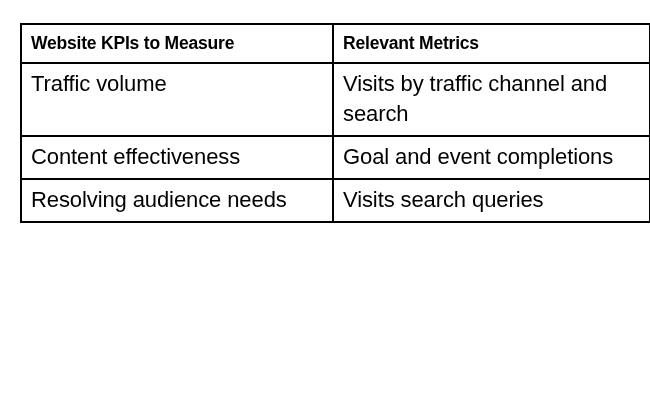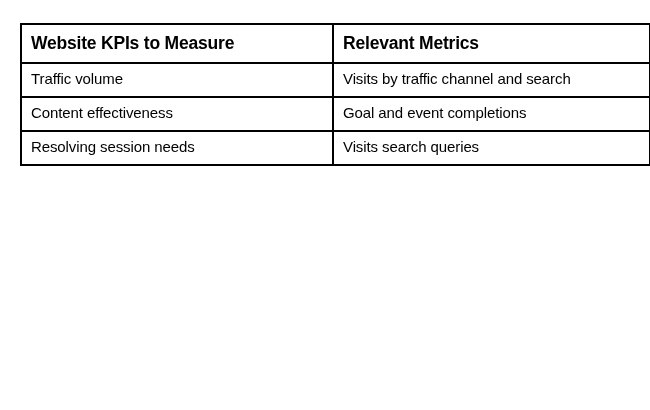--- a/index.html
+++ b/index.html
@@ -38,21 +38,21 @@
 
   .kpi-table col.col-kpi   { width: 312px; }
   .kpi-table col.col-metric{ width: 317px; }
 
   .kpi-table th,
   .kpi-table td {
     border: 2px solid #000000;
     vertical-align: top;
     text-align: left;
     padding: 5px 8px 7px 9px;
-    font-size: 15px;
+    font-size: 22px;
     line-height: 1.33;
     font-weight: normal;
     color: #000000;
     letter-spacing: -0.1px;
   }
 
   .kpi-table thead th {
     font-weight: bold;
     font-size: 17.5px;
     padding-top: 7px;
@@ -99,21 +99,21 @@
         <tr>
           <td>
             <span class="wrap-text">Content effectiveness</span>
           </td>
           <td>
             <span class="metric-line">Goal and event completions</span>
           </td>
         </tr>
         <tr>
           <td>
-            <span class="wrap-text">Resolving session needs</span>
+            <span class="wrap-text">Resolving audience needs</span>
           </td>
           <td>
             <span class="metric-line">Visits search queries</span>
           </td>
         </tr>
       </tbody>
   </table>
 
 </div>
 

